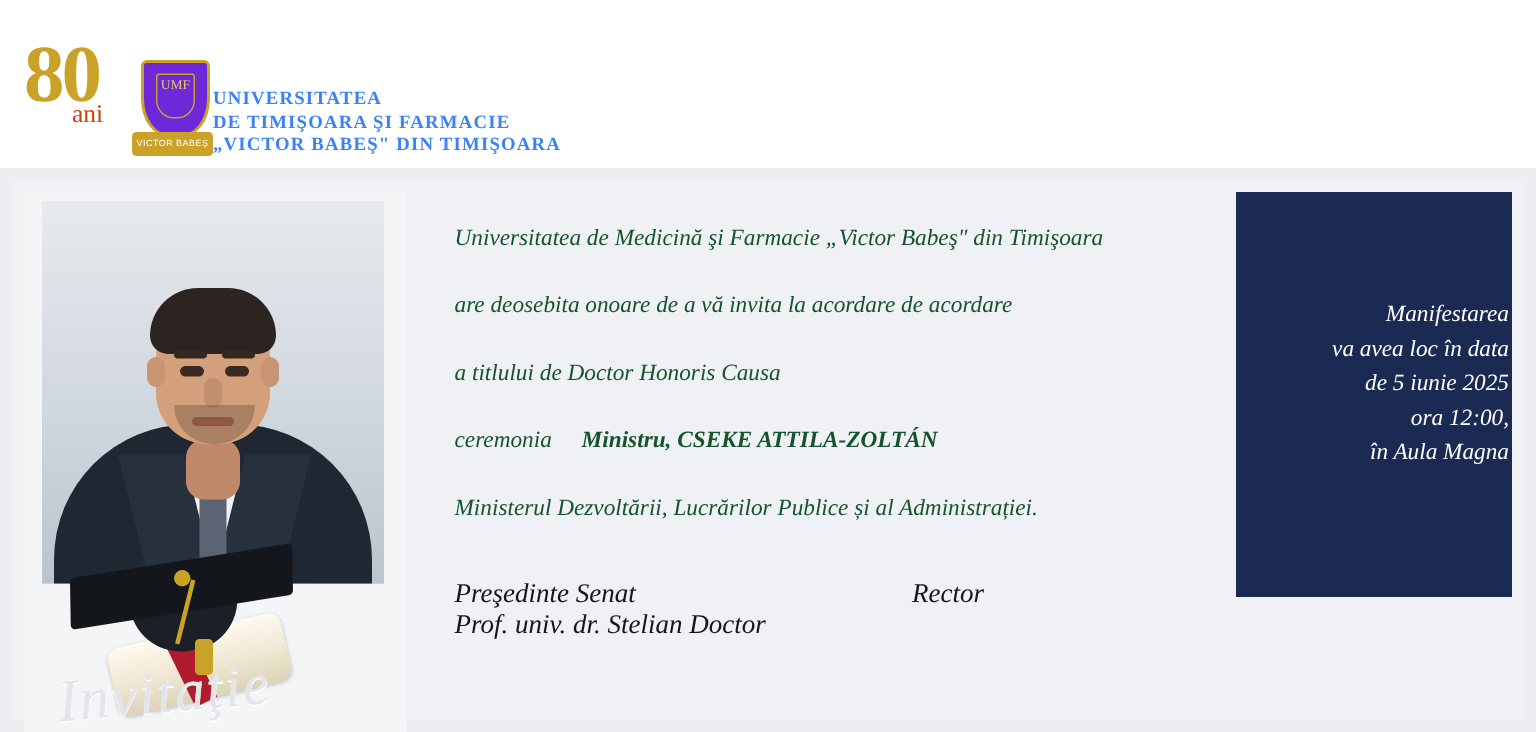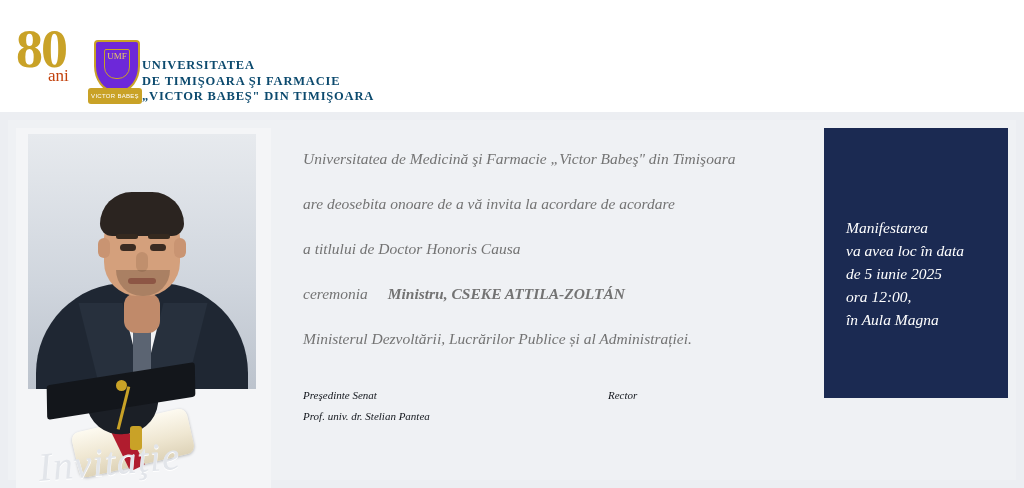--- a/index.html
+++ b/index.html
@@ -88,21 +88,21 @@
     color: #ffffff;
     font-size: 6px;
     text-align: center;
     line-height: 16px;
     letter-spacing: .3px;
   }
   .uni-name {
     position: absolute;
     left: 142px;
     top: 58px;
-    color: #0c4a6e;
+    color: #3b82f6;
     font-family: "Liberation Serif", serif;
     font-size: 12.5px;
     font-weight: bold;
     letter-spacing: .8px;
     line-height: 15.5px;
   }
   .uni-name div { white-space: nowrap; }
 
   
   .card {
@@ -298,66 +298,67 @@
   .text-col {
     position: absolute;
     left: 295px;
     top: 28px;
     width: 520px;
   }
   .line {
     font-family: "Liberation Serif", serif;
     font-style: italic;
     font-size: 15.5px;
-    color: #737373;
+    color: #14532d;
     line-height: 21px;
     margin-bottom: 24px;
     white-space: nowrap;
   }
   .line.name strong {
     font-style: italic;
     font-weight: bold;
     margin-left: 16px;
   }
   .signatures {
     position: absolute;
     left: 295px;
     top: 265px;
     width: 520px;
   }
   .sig {
     position: absolute;
     font-family: "Liberation Serif", serif;
     font-style: italic;
-    font-size: 11px;
+    font-size: 18px;
     color: #12161c;
     line-height: 21px;
   }
   .sig.left { left: 0; top: 0; }
   .sig.right { left: 305px; top: 0; }
 
   
   .navy {
     position: absolute;
     right: 8px;
     top: 8px;
     width: 184px;
     height: 270px;
     background: #1b2a52;
   }
   .navy-text {
     position: absolute;
     left: 22px;
-    top: 88px;
+    top: 70px;
     width: 160px;
     font-family: "Liberation Serif", serif;
     font-style: italic;
     font-size: 15.5px;
     color: #ffffff;
     line-height: 23px;
+    text-align: right;
   }
 </style>
 </head>
 <body>
 
 <div class="header">
 
   <div class="anniv">
     <div class="anniv-80">80</div>
     <div class="anniv-ani">ani</div>
@@ -420,21 +421,21 @@
       <div class="line">Universitatea de Medicină şi Farmacie „Victor Babeş" din Timişoara</div>
       <div class="line">are deosebita onoare de a vă invita la acordare de acordare</div>
       <div class="line">a titlului de Doctor Honoris Causa</div>
       <div class="line name"><span>ceremonia </span><strong>Ministru, CSEKE ATTILA-ZOLTÁN</strong></div>
       <div class="line">Ministerul Dezvoltării, Lucrărilor Publice și al Administrației.</div>
     </div>
 
     <div class="signatures">
       <div class="sig left">
         <div>Preşedinte Senat</div>
-        <div>Prof. univ. dr. Stelian Pantea</div>
+        <div>Prof. univ. dr. Stelian Doctor</div>
       </div>
       <div class="sig right">
         <div>Rector</div>
       </div>
     </div>
 
     <div class="navy">
       <div class="navy-text">
         <div>Manifestarea</div>
         <div>va avea loc în data</div>

